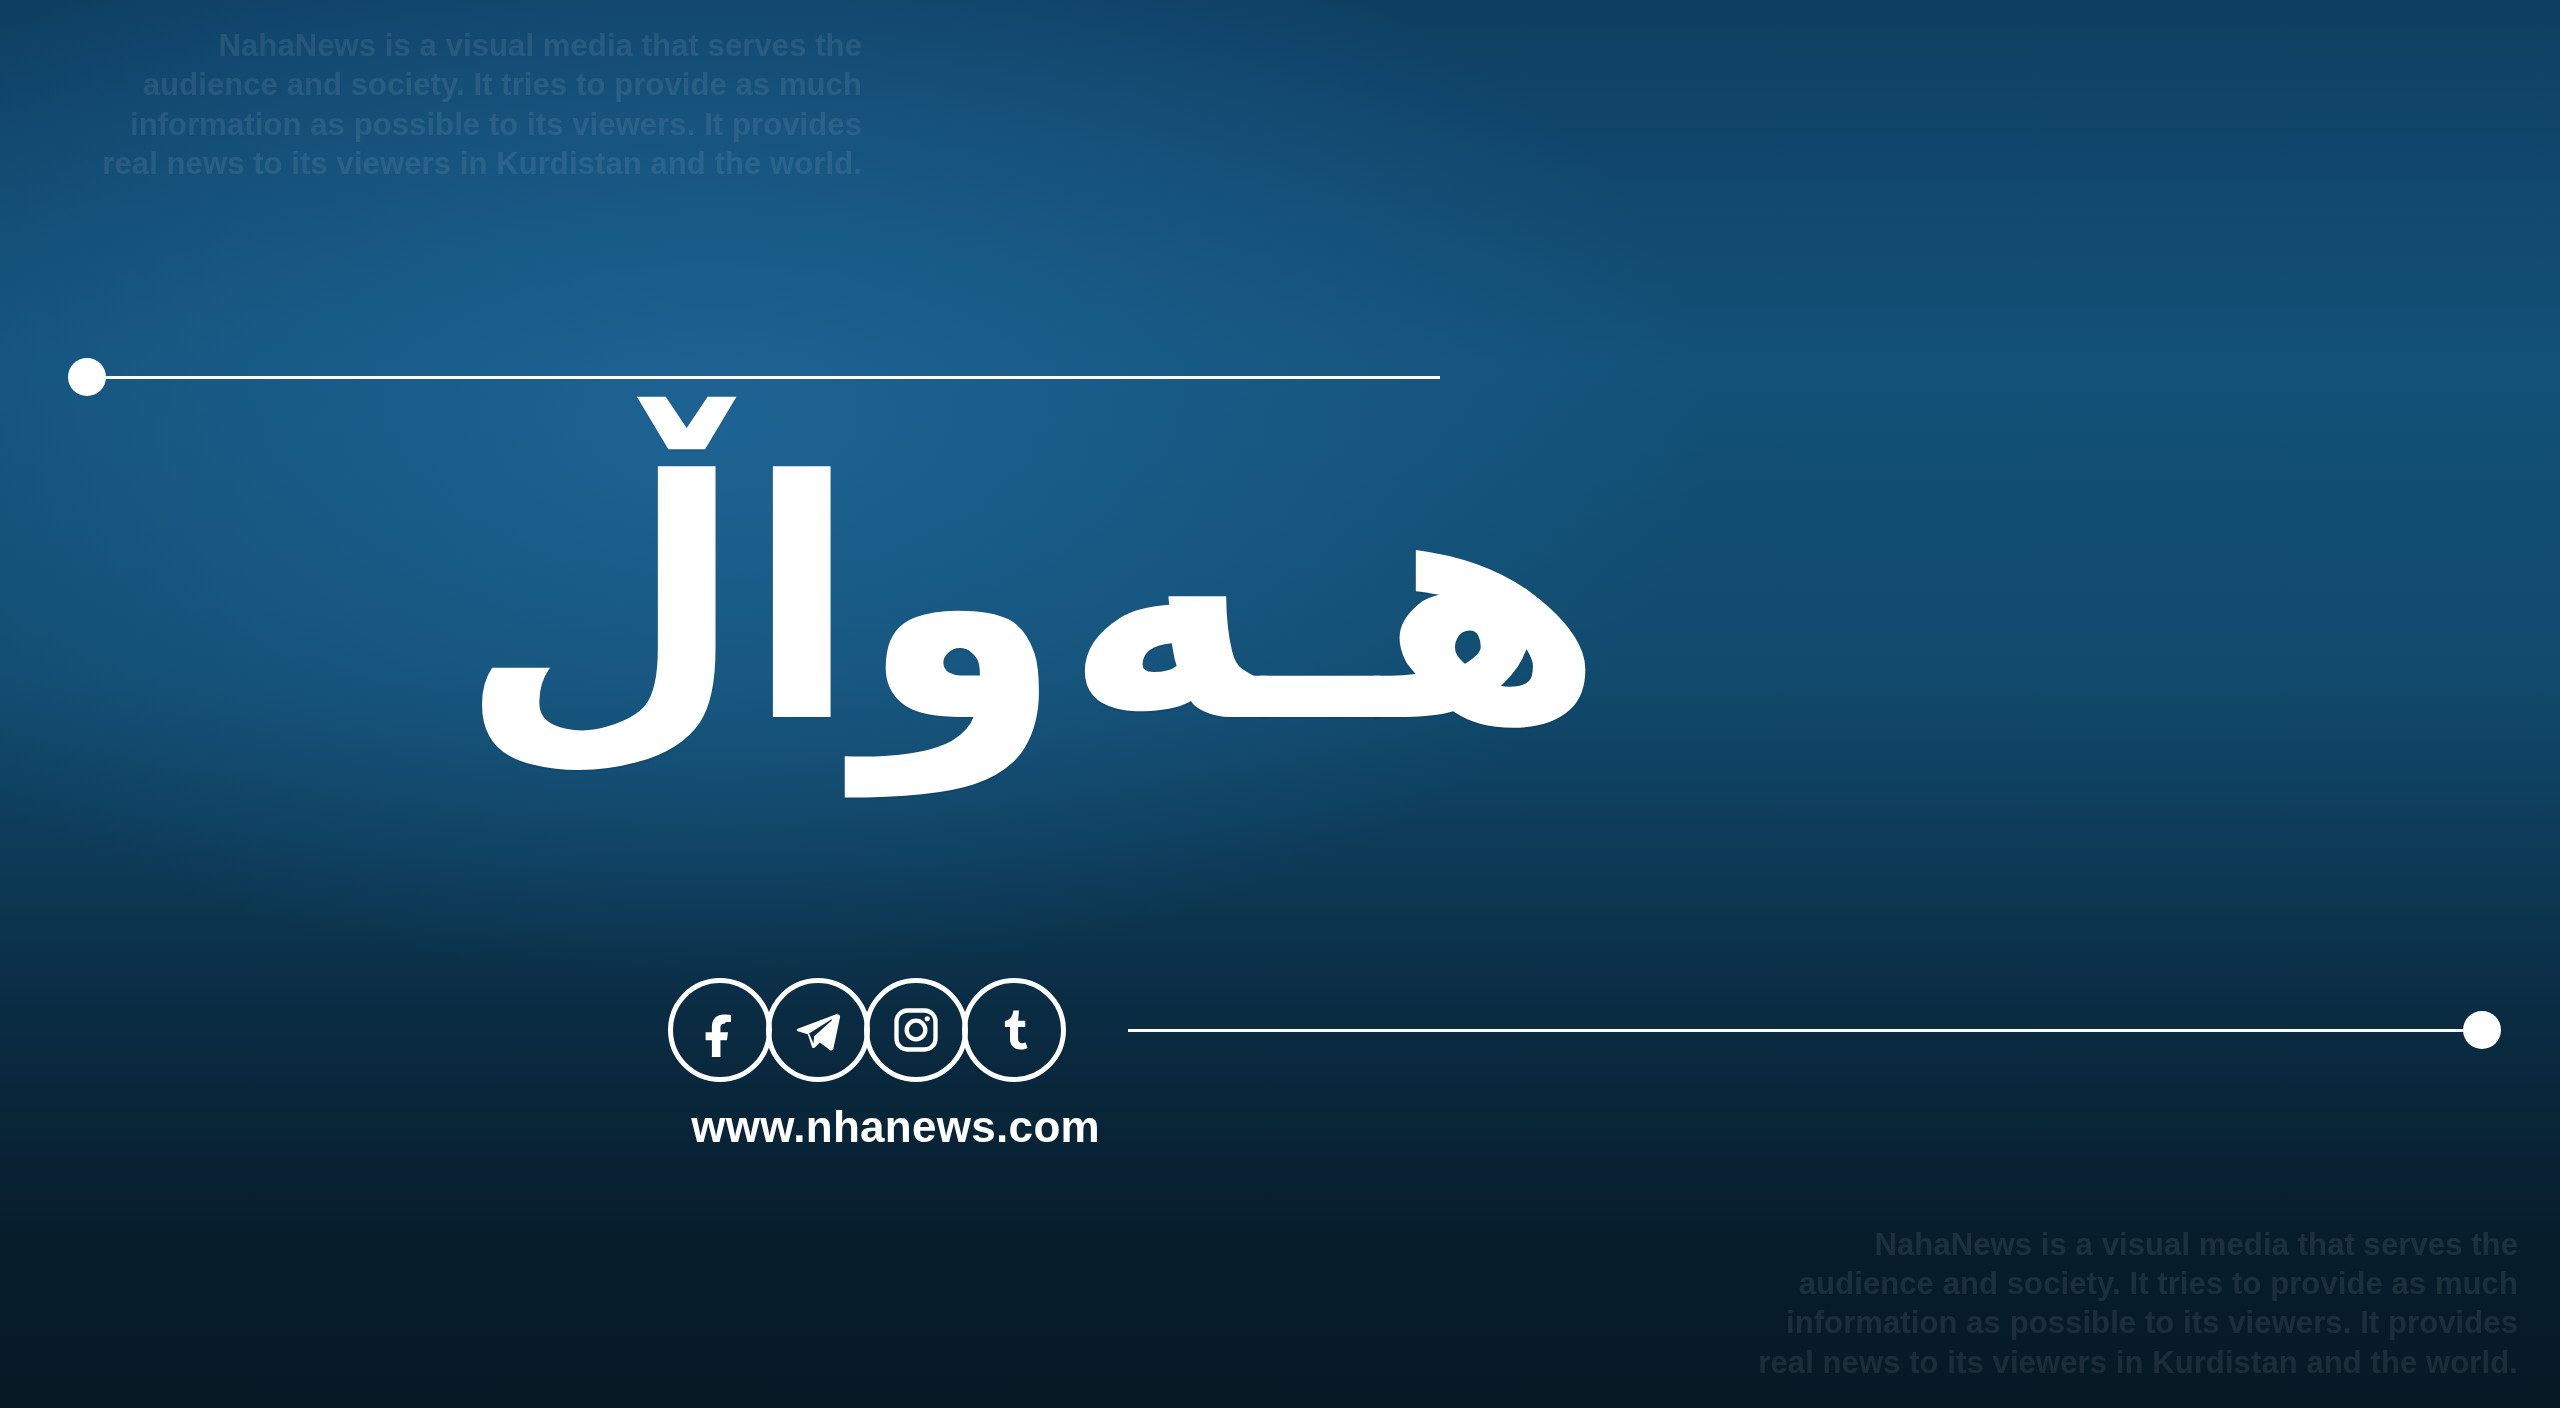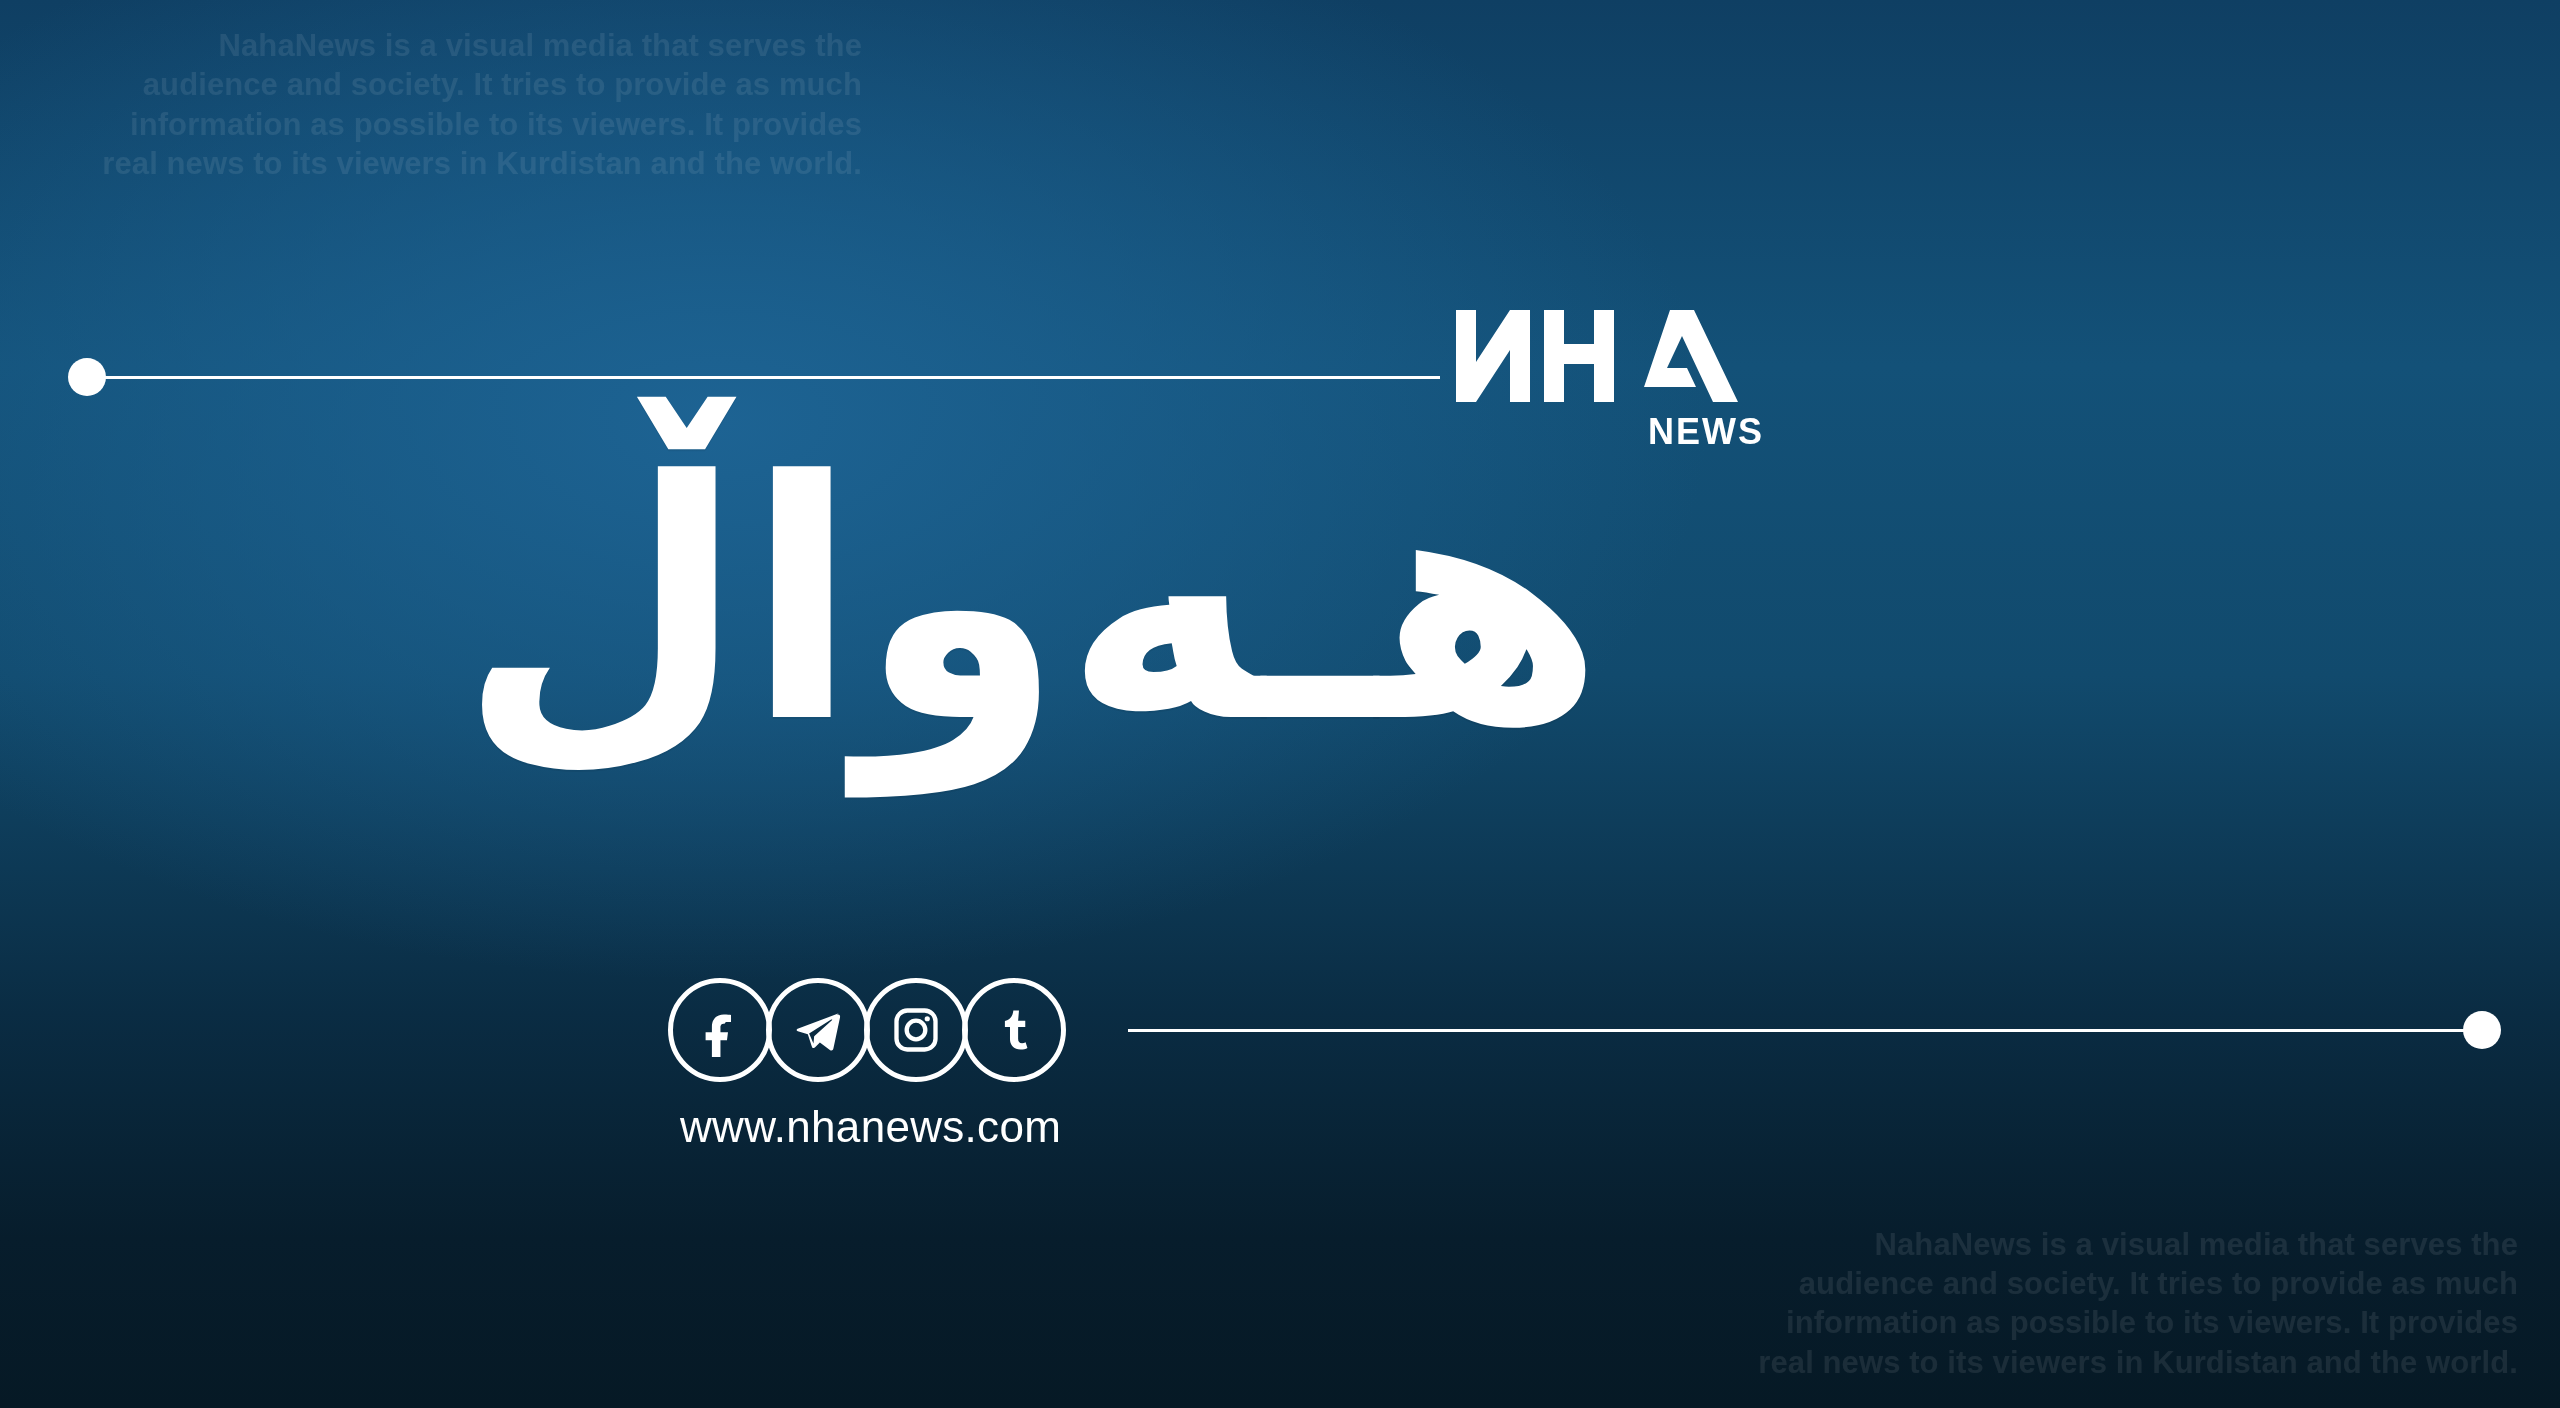--- a/index.html
+++ b/index.html
@@ -132,23 +132,23 @@
     box-sizing: border-box;
   }
   .social svg { display: block; }
 
   
   .site-url {
     position: absolute;
     left: 680px;
     top: 1102px;
     width: 420px;
-    text-align: left;
-    color: #ffffff;
-    font-weight: 400;
+    text-align: right;
+    color: #ffffff;
+    font-weight: 700;
     font-size: 44px;
     letter-spacing: .3px;
   }
 </style>
 </head>
 <body>
 
 <div class="card">
 
   <div class="watermark top">NahaNews is a visual media that serves the
@@ -157,35 +157,20 @@
 real news to its viewers in Kurdistan and the world.</div>
 
   <div class="watermark bottom">NahaNews is a visual media that serves the
 audience and society. It tries to provide as much
 information as possible to its viewers. It provides
 real news to its viewers in Kurdistan and the world.</div>
 
   <div class="dot dot-top"></div>
   <div class="rule rule-top"></div>
 
-  <div class="logo">
-    <svg class="nha-svg" width="330" height="160" viewBox="0 0 330 160" aria-hidden="true">
-      <g fill="currentColor">
-
-        <path d="M4 8 h20 v52 l34 -52 h20 v92 h-20 v-52 l-34 52 h-20 z"></path>
-
-        <path d="M92 8 h20 v34 h30 v-34 h20 v92 h-20 v-38 h-30 v38 h-20 z"></path>
-
-        <path d="M218 8 h24 l44 92 h-25 l-31 -66 -15 32 h20 l9 19 h-52 z"></path>
-      </g>
-      <g fill="currentColor" font-family="Liberation Sans, sans-serif" font-weight="700" font-size="36" letter-spacing="2">
-        <text x="196" y="142">NEWS</text>
-      </g>
-    </svg>
-  </div>
 
   <div class="headline">هـەواڵ</div>
 
   <div class="socials">
 
     <div class="social">
       <svg width="54" height="54" viewBox="0 0 24 24" fill="currentColor" aria-hidden="true">
         <path d="M14.6 8.4h2.3V5.3c-.4-.05-1.7-.18-3.2-.18-3.2 0-5.3 1.93-5.3 5.48V13H5.6v3.5h2.8V24h3.8v-7.5h2.9l.45-3.5h-3.35v-2.05c0-1.02.28-1.72 1.8-1.72z"></path>
       </svg>
     </div>

